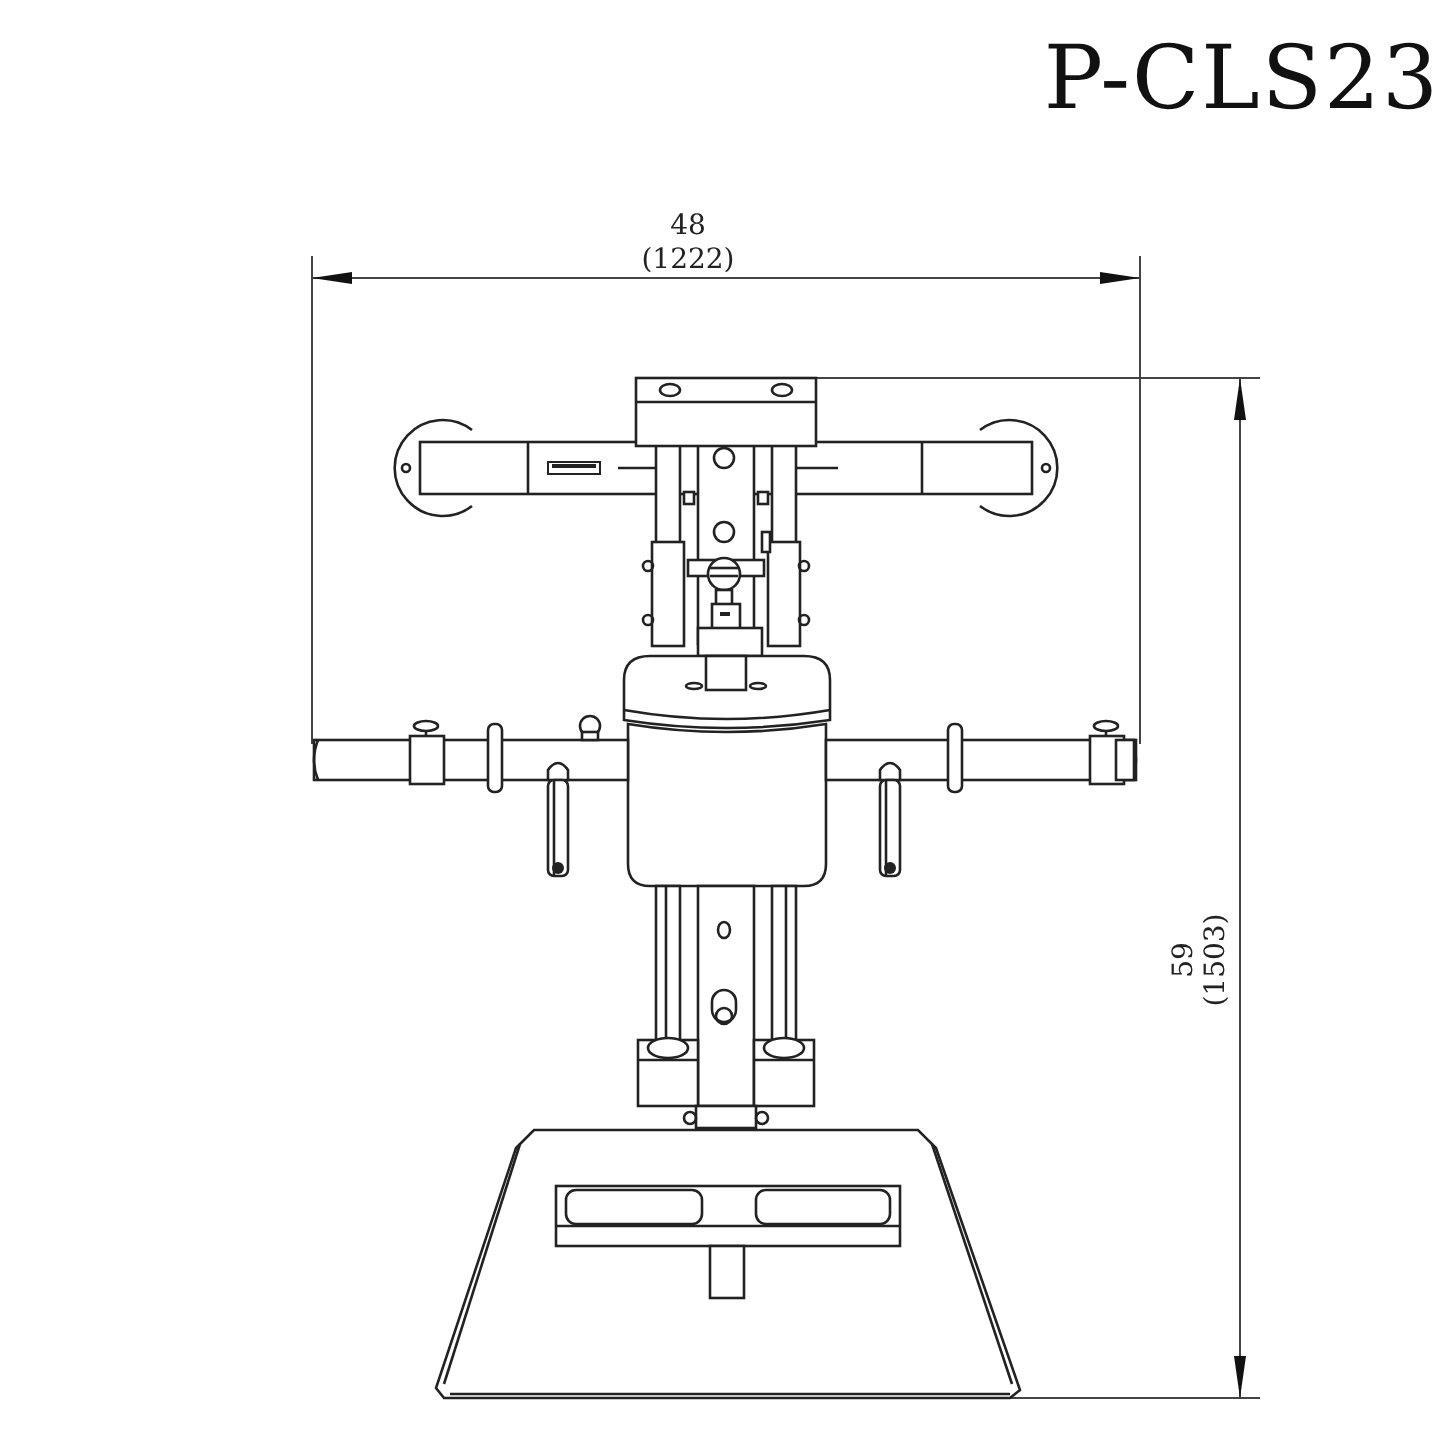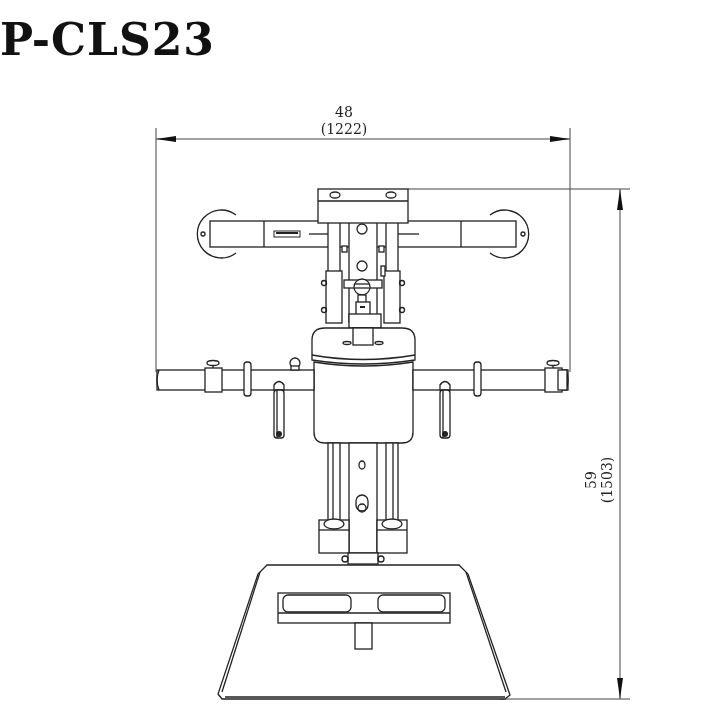--- a/index.html
+++ b/index.html
@@ -1,19 +1,19 @@
 <!DOCTYPE html>
 <html><head>
   <meta charset="utf-8">
   <style>
     html, body { margin: 0; padding: 0; background: #ffffff; }
     body { width: 720px; height: 720px; position: relative; overflow: hidden; font-family: "DejaVu Serif", serif; }
     .title {
-      position: absolute; left: 0; top: 14px; width: 720px; text-align: left;
-      font-family: "DejaVu Serif", "Liberation Serif", serif; font-size: 44px; color: #111; letter-spacing: 1px; font-weight: bold;
+      position: absolute; left: 0; top: 14px; width: 720px; text-align: right;
+      font-family: "DejaVu Serif", "Liberation Serif", serif; font-size: 44px; color: #111; letter-spacing: 1px;
     }
     svg.drawing { position: absolute; left: 0; top: 0; }
     .dim-text { font-family: "DejaVu Serif", "Liberation Serif", serif; font-size: 14px; fill: #222; }
     .ln { stroke: #222; stroke-width: 1.3; fill: none; }
     .lnf { stroke: #222; stroke-width: 1.3; fill: #fff; }
     .dimln { stroke: #444; stroke-width: 1; fill: none; }
     .arrow { fill: #111; stroke: none; }
   </style>
 </head>
 <body>

